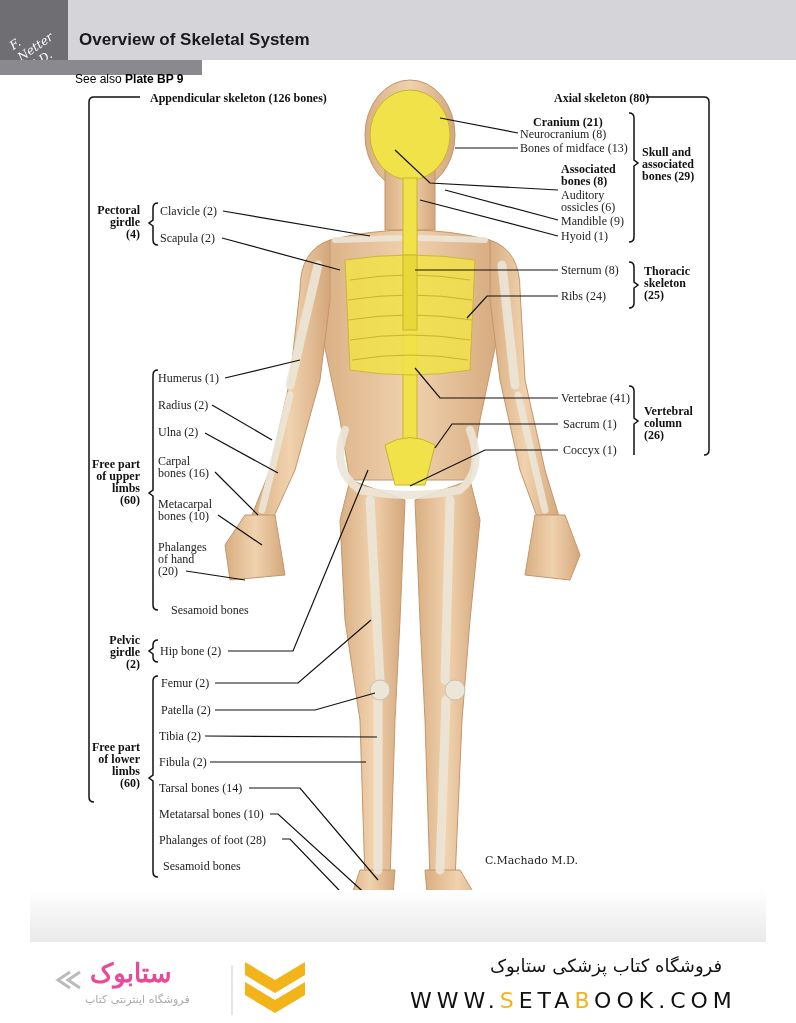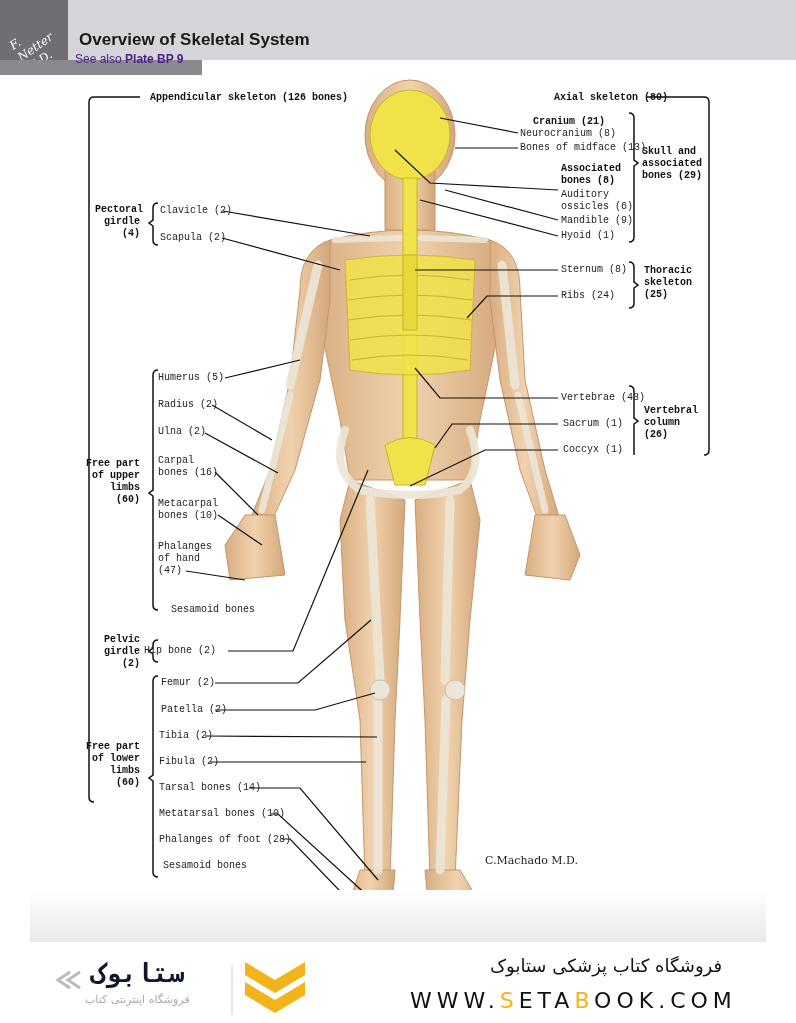--- a/index.html
+++ b/index.html
@@ -2,31 +2,31 @@
 <html><head>
 <meta charset="utf-8">
 <style>
   *{box-sizing:border-box;margin:0;padding:0}
   body{width:796px;height:1023px;background:#fff;position:relative;overflow:hidden;font-family:"Liberation Sans",sans-serif;color:#111}
   .hdr-logo{position:absolute;left:0;top:0;width:68px;height:60px;background:#6e6e73}
   .hdr-logo span{position:absolute;left:14px;top:22px;color:#fff;font-family:"DejaVu Serif",serif;font-style:italic;font-size:12px;transform:rotate(-35deg)}
   .hdr-bar{position:absolute;left:68px;top:0;width:728px;height:60px;background:#d4d4d9}
   .hdr-title{position:absolute;left:79px;top:30px;font-size:17px;font-weight:bold;color:#1a1a1a}
   .see-bar{position:absolute;left:0;top:60px;width:202px;height:15px;background:#8a8a8e}
-  .see-text{position:absolute;left:75px;top:52px;font-size:12px;color:#4c1d95;line-height:15px}
+  .see-text{position:absolute;left:75px;top:72px;font-size:12px;color:#000000;line-height:15px}
   .see-text b{font-weight:bold}
-  .lbl{position:absolute;font-family:Liberation Mono, monospace;font-size:10px;color:#222;white-space:nowrap;line-height:12px}
+  .lbl{position:absolute;font-family:Liberation Serif, serif;font-size:12px;color:#222;white-space:nowrap;line-height:12px}
   .b{font-weight:bold;color:#111}
   .r{text-align:right}
   svg.overlay{position:absolute;left:0;top:0}
   .footer-band{position:absolute;left:30px;top:890px;width:736px;height:52px;background:linear-gradient(#fff,#e9e9ea)}
   .fa{position:absolute;left:490px;top:955px;font-family:"DejaVu Sans",sans-serif;font-size:18px;color:#111;direction:rtl}
   .url{position:absolute;left:410px;top:988px;font-family:"DejaVu Sans",sans-serif;font-size:22px;letter-spacing:5px;color:#111}
   .url .y{color:#f2b418}
-  .logo-text{position:absolute;left:70px;top:958px;font-family:Liberation Mono, monospace;font-size:26px;color:#0f172a;font-weight:bold}
+  .logo-text{position:absolute;left:70px;top:958px;font-family:Liberation Sans, sans-serif;font-size:26px;color:#ec4899;font-weight:bold}
   .logo-sub{position:absolute;left:62px;top:993px;font-family:"DejaVu Sans",sans-serif;font-size:11px;color:#aaa;direction:rtl}
 </style>
 </head>
 <body>
 
 <div class="hdr-logo">
     <span>F. Netter M.D.</span>
   </div>
 <div class="hdr-bar"></div>
 <div class="hdr-title">Overview of Skeletal System</div>
@@ -144,44 +144,44 @@
   </div>
 <div class="lbl" style="left:160px;top:205px">Clavicle (2)</div>
 <div class="lbl" style="left:160px;top:232px">Scapula (2)</div>
 
 <div class="lbl b r" style="left:80px;top:458px;width:60px">
     <div>Free part</div>
     <div>of upper</div>
     <div>limbs</div>
     <div>(60)</div>
   </div>
-<div class="lbl" style="left:158px;top:372px">Humerus (5)</div>
+<div class="lbl" style="left:158px;top:372px">Humerus (1)</div>
 <div class="lbl" style="left:158px;top:399px">Radius (2)</div>
 <div class="lbl" style="left:158px;top:426px">Ulna (2)</div>
 <div class="lbl" style="left:158px;top:455px">
     <div>Carpal</div>
     <div>bones (16)</div>
   </div>
 <div class="lbl" style="left:158px;top:498px">
     <div>Metacarpal</div>
     <div>bones (10)</div>
   </div>
 <div class="lbl" style="left:158px;top:541px">
     <div>Phalanges</div>
     <div>of hand</div>
-    <div>(47)</div>
+    <div>(20)</div>
   </div>
 <div class="lbl" style="left:171px;top:604px">Sesamoid bones</div>
 
 <div class="lbl b r" style="left:100px;top:634px;width:40px">
     <div>Pelvic</div>
     <div>girdle</div>
     <div>(2)</div>
   </div>
-<div class="lbl" style="left:144px;top:645px">Hip bone (2)</div>
+<div class="lbl" style="left:160px;top:645px">Hip bone (2)</div>
 
 <div class="lbl b r" style="left:80px;top:741px;width:60px">
     <div>Free part</div>
     <div>of lower</div>
     <div>limbs</div>
     <div>(60)</div>
   </div>
 <div class="lbl" style="left:161px;top:677px">Femur (2)</div>
 <div class="lbl" style="left:161px;top:704px">Patella (2)</div>
 <div class="lbl" style="left:159px;top:730px">Tibia (2)</div>
@@ -212,21 +212,21 @@
   </div>
 
 <div class="lbl" style="left:561px;top:264px">Sternum (8)</div>
 <div class="lbl" style="left:561px;top:290px">Ribs (24)</div>
 <div class="lbl b" style="left:644px;top:265px">
     <div>Thoracic</div>
     <div>skeleton</div>
     <div>(25)</div>
   </div>
 
-<div class="lbl" style="left:561px;top:392px">Vertebrae (43)</div>
+<div class="lbl" style="left:561px;top:392px">Vertebrae (41)</div>
 <div class="lbl" style="left:563px;top:418px">Sacrum (1)</div>
 <div class="lbl" style="left:563px;top:444px">Coccyx (1)</div>
 <div class="lbl b" style="left:644px;top:405px">
     <div>Vertebral</div>
     <div>column</div>
     <div>(26)</div>
   </div>
 
 <div class="lbl" style="left:485px;top:855px;font-family:'DejaVu Serif',serif;font-size:11px">C.Machado M.D.</div>
 

